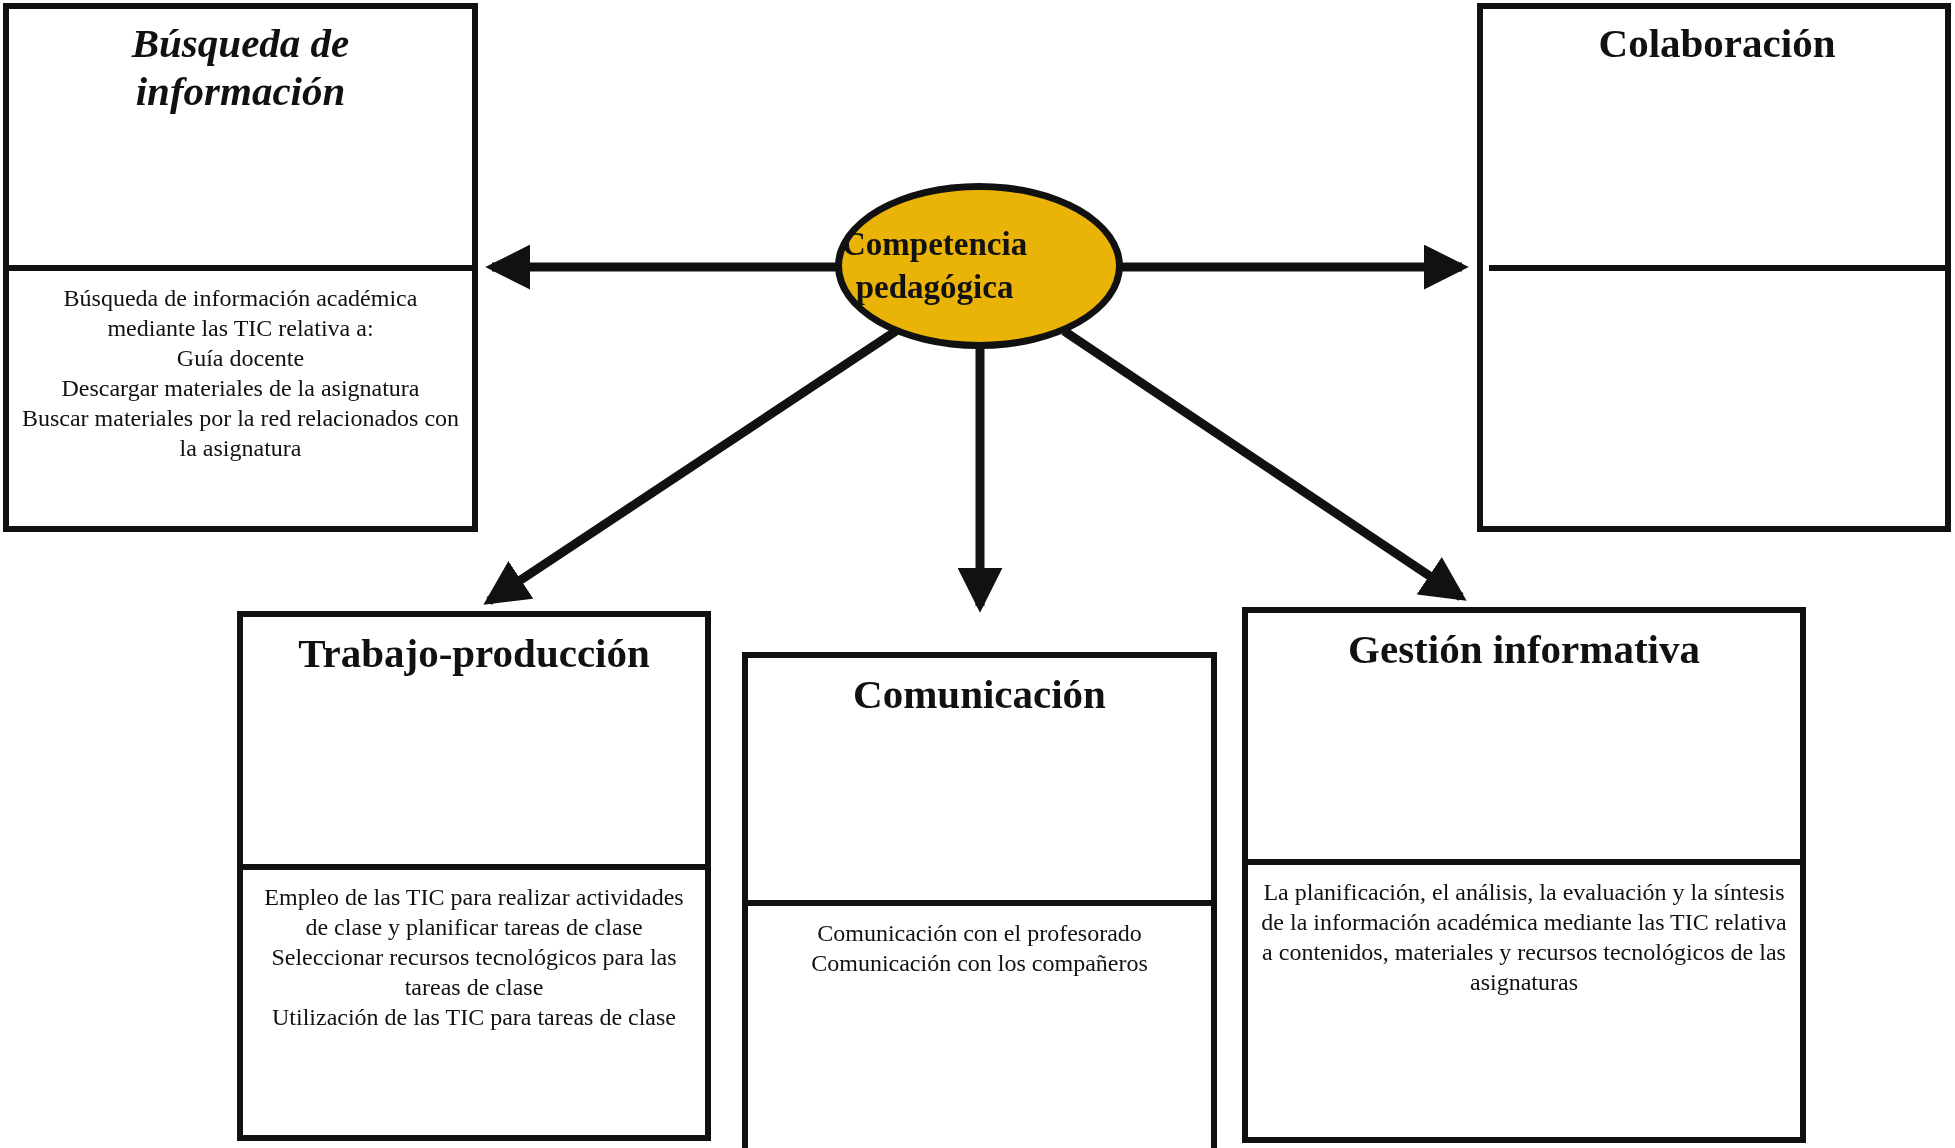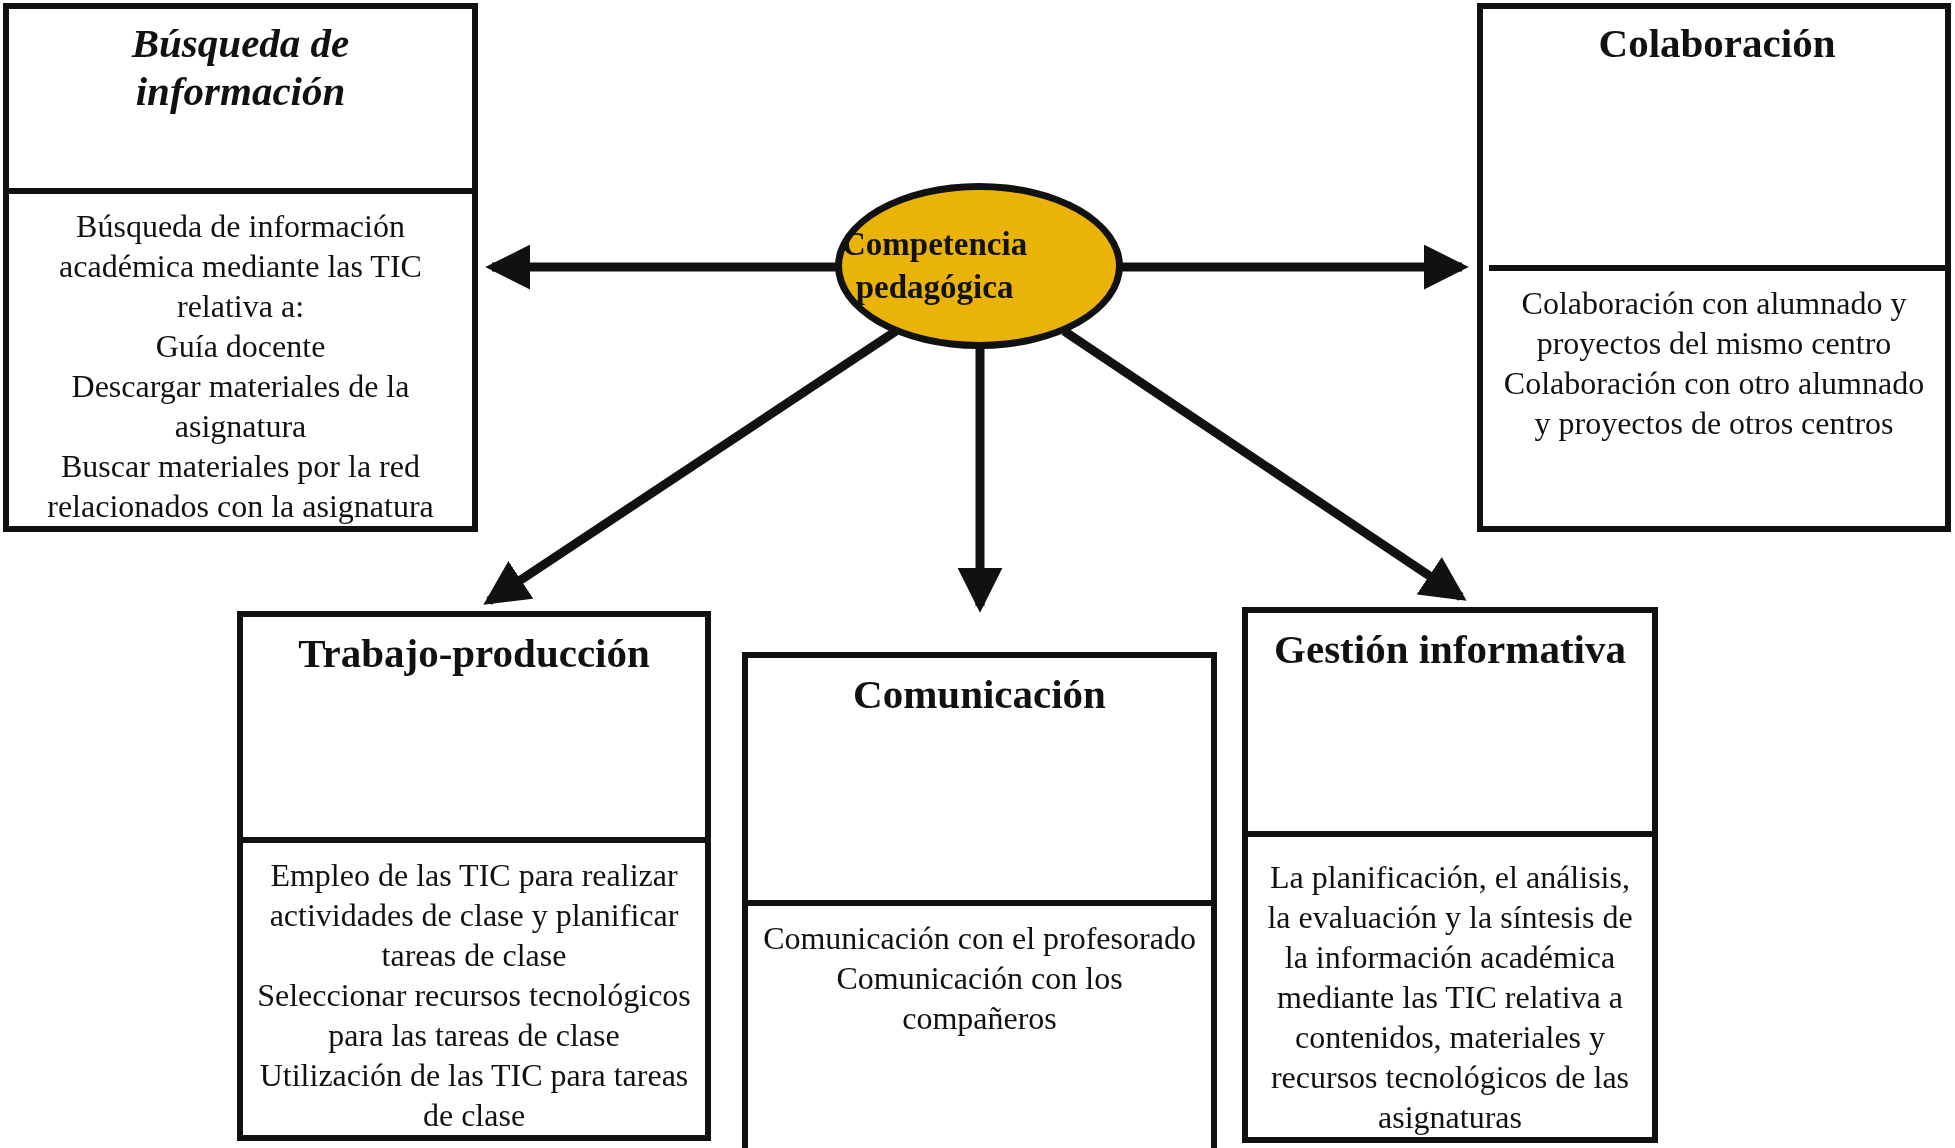--- a/index.html
+++ b/index.html
@@ -26,21 +26,21 @@
     text-align:center;
     font-weight:bold;
     font-size:41px;
     line-height:1.18;
     padding:10px 16px 0 16px;
   }
   .title-section.tall-pad{padding-top:12px;}
   .body-section{
     flex:1;
     text-align:center;
-    font-size:32px;
+    font-size:24px;
     line-height:1.25;
     padding:12px 10px 0 10px;
     white-space:pre-line;
   }
   .center-ellipse{
     position:absolute;
     left:835px;top:183px;
     width:288px;height:166px;
     border:7px solid #111111;
     border-radius:50%;
@@ -81,35 +81,33 @@
   <div class="node-box" style="left:3px;top:3px;width:475px;height:529px;">
     <div class="title-section" style="height:246px;font-style:italic;">Búsqueda de información</div>
     <div class="body-section">Búsqueda de información académica mediante las TIC relativa a:
 Guía docente
 Descargar materiales de la asignatura
 Buscar materiales por la red relacionados con la asignatura</div>
   </div>
 
   <div class="node-box" style="left:1477px;top:3px;width:474px;height:529px;">
     <div class="title-section" style="height:246px;margin-left:6px;">Colaboración</div>
-    <div class="body-section">Colaboración con alumnado y proyectos del mismo centro
-Colaboración con otro alumnado y proyectos de otros centros</div>
   </div>
 
   <div class="node-box" style="left:237px;top:611px;width:474px;height:530px;">
     <div class="title-section tall-pad" style="height:235px;">Trabajo-producción</div>
     <div class="body-section">Empleo de las TIC para realizar actividades de clase y planificar tareas de clase
 Seleccionar recursos tecnológicos para las tareas de clase
 Utilización de las TIC para tareas de clase</div>
   </div>
 
   <div class="node-box" style="left:742px;top:652px;width:475px;height:525px;">
     <div class="title-section tall-pad" style="height:230px;">Comunicación</div>
     <div class="body-section">Comunicación con el profesorado
 Comunicación con los compañeros</div>
   </div>
 
-  <div class="node-box" style="left:1242px;top:607px;width:416px;height:536px;gap:8px;">
+  <div class="node-box" style="left:1242px;top:607px;width:564px;height:536px;">
     <div class="title-section tall-pad" style="height:234px;">Gestión informativa</div>
     <div class="body-section">La planificación, el análisis, la evaluación y la síntesis de la información académica mediante las TIC relativa a contenidos, materiales y recursos tecnológicos de las asignaturas</div>
   </div>
 
 </div>
 
 </body></html>

